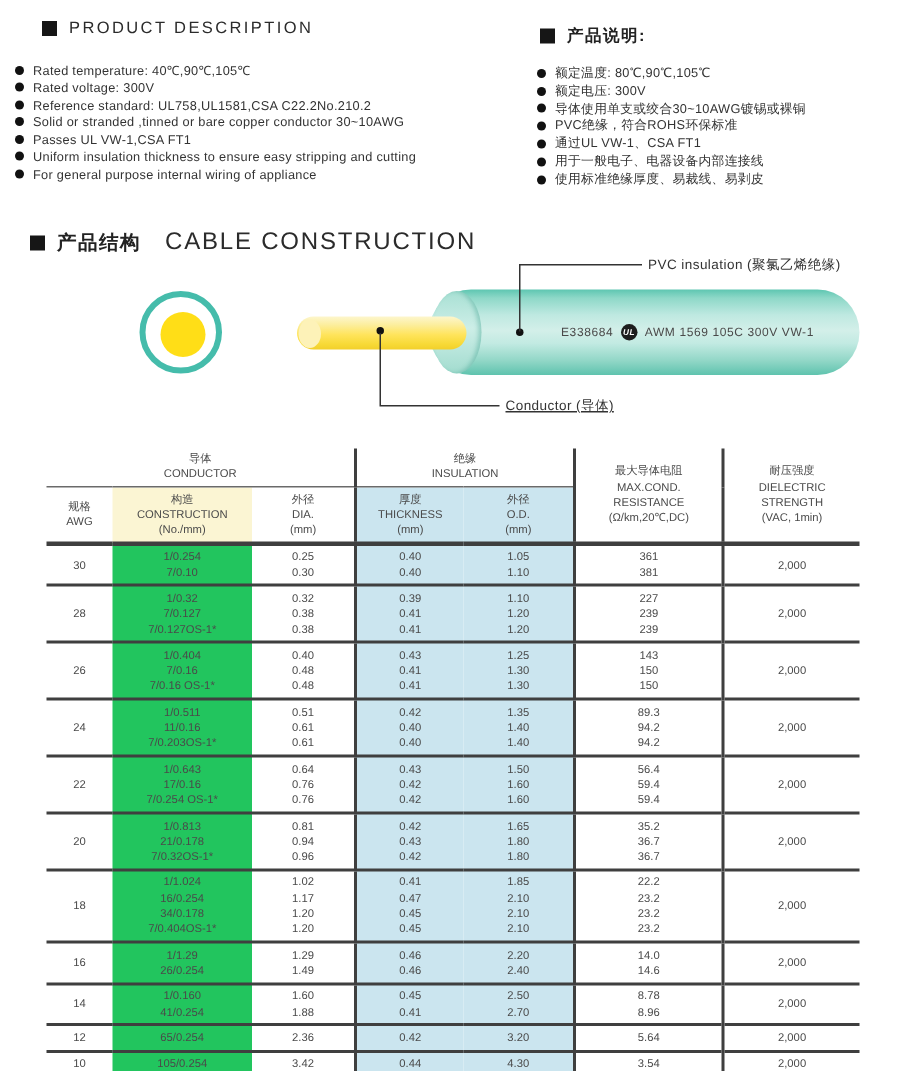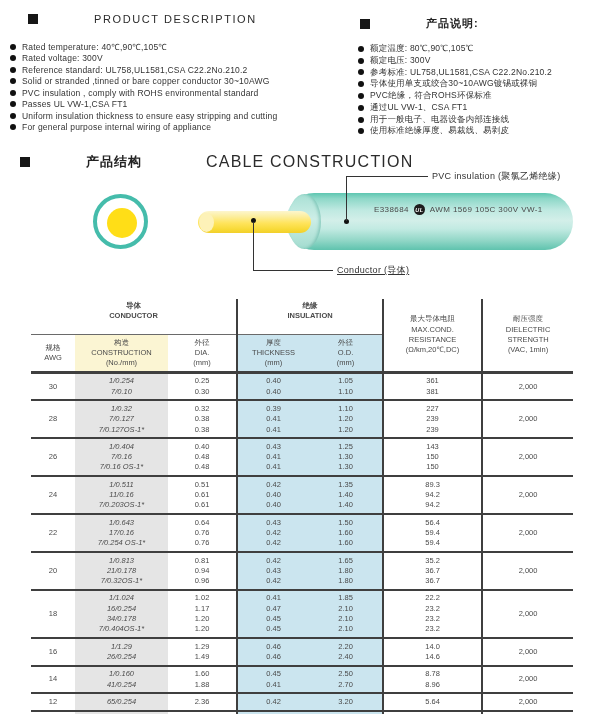--- a/index.html
+++ b/index.html
@@ -2,21 +2,21 @@
 <html><head>
 <meta charset="utf-8">
 <style>
   html,body { margin:0; padding:0; background:#fff; }
   .page {
     position:relative; width:603px; height:714px; overflow:hidden;
     background:#fff; font-family:"Liberation Sans", sans-serif; color:#333;
   }
 
   
-  .sec-title { position:absolute; display:flex; align-items:center; white-space:nowrap;gap:48px; }
+  .sec-title { position:absolute; display:flex; align-items:center; white-space:nowrap; }
   .sq { width:10px; height:10px; background:#161616; margin-right:8px; flex:none; }
   .t-main { font-size:11px; letter-spacing:1.6px; color:#2b2b2b; }
   .t-zh { font-size:11px; font-weight:bold; letter-spacing:1px; color:#222; }
   .t-en2 { font-size:16px; letter-spacing:1.2px; color:#2b2b2b; margin-left:16px; }
 
   
   .bullets { position:absolute; white-space:nowrap; }
   .b-line { display:flex; align-items:center; height:11.5px; }
   .dot { width:6px; height:6px; border-radius:50%; background:#111; margin-right:6px; flex:none; }
   .b-text { font-size:8.5px; letter-spacing:.2px; color:#333; }
@@ -26,44 +26,44 @@
     border:4px solid #45bcab; border-radius:50%; background:#fff; }
   .xsec-core { position:absolute; left:107px; top:208px; width:30px; height:30px; border-radius:50%; background:#ffde17; }
   .cable { position:absolute; left:286px; top:193px; width:287px; height:57px; border-radius:28px/50%;
     background:linear-gradient(180deg,#5ec6b1 0%,#8ed8c8 10%,#bfe9e1 30%,#d3efe9 48%,#c2eae2 63%,#92d7c7 83%,#5fc3ae 100%); }
   .cable-cap { position:absolute; left:288px; top:194px; width:33px; height:55px; border-radius:50%;
     background:linear-gradient(180deg,#a8e0d4,#cdeee7 45%,#a2dccf);
     box-shadow:inset -2px 0 3px rgba(40,150,130,.35); }
   .rod { position:absolute; left:198px; top:211px; width:113px; height:22px; border-radius:11px/50%;
     background:linear-gradient(180deg,#fdf6cd 0%,#fcee9e 25%,#ffe45c 55%,#f7d935 85%,#f2cf2b 100%); }
   .rod-cap { position:absolute; left:199px; top:212.5px; width:15px; height:19px; border-radius:50%; background:#fdf2b8; }
-  .marking { position:absolute; left:374px; top:203px; height:13px; display:flex; align-items:center; gap:5px;
+  .marking { position:absolute; left:374px; top:215px; height:13px; display:flex; align-items:center; gap:5px;
     font-size:8px; letter-spacing:.4px; color:#4a4a4a; white-space:nowrap; }
   .ul-logo { width:11px; height:11px; border-radius:50%; background:#1d1d1d; color:#fff; font-size:5.5px;
     font-weight:bold; font-style:italic; display:flex; align-items:center; justify-content:center; flex:none; }
   .ll { position:absolute; background:#333; }
   .ldot { position:absolute; width:5px; height:5px; border-radius:50%; background:#111; }
   .lbl { position:absolute; font-size:9px; color:#333; letter-spacing:.3px; white-space:nowrap; }
 
   
   .spec { position:absolute; left:31px; top:299px; }
   table { border-collapse:collapse; table-layout:fixed; width:542px; font-size:7.5px; color:#4a4a4a;
     border-bottom:2px solid #3f3f3f; }
   th, td { text-align:center; vertical-align:middle; font-weight:normal; padding:2.5px 0; }
   th div, td div { line-height:10.3px; white-space:nowrap; }
   thead { border-bottom:3px solid #3f3f3f; }
-  thead .grp { padding:2px 0 14px;font-weight:bold; }
+  thead .grp { padding:2px 0 4px; }
   thead .grp div { line-height:9.5px; }
   .ul-b { border-bottom:1px solid #6a6a6a; }
   tbody tr { border-top:2px solid #3f3f3f; }
   tbody tr:first-child { border-top:none; }
   .vl { border-left:2px solid #3f3f3f; }
   .bg-y { background:#fbf5d3; }
   .bg-b { background:#cbe5ef; }
-  td.c-cons { background:#e5e5e5;font-style:italic; }
+  td.c-cons { background:#22c55e; }
   td.c-thk, td.c-od { background:#cbe5ef; }
 </style>
 </head>
 <body>
 
 <div class="page">
 
   <div class="sec-title" style="left:28px; top:13px;">
     <span class="sq"></span>
     <span class="t-main">PRODUCT DESCRIPTION</span>
@@ -83,24 +83,20 @@
       <div class="b-line">
         <span class="dot"></span>
         <span class="b-text">Reference standard: UL758,UL1581,CSA C22.2No.210.2</span>
       </div>
 
       <div class="b-line">
         <span class="dot"></span>
         <span class="b-text">Solid or stranded ,tinned or bare copper conductor 30~10AWG</span>
       </div>
 
-      <div class="b-line">
-        <span class="dot"></span>
-        <span class="b-text">PVC insulation , comply with ROHS environmental standard</span>
-      </div>
 
       <div class="b-line">
         <span class="dot"></span>
         <span class="b-text">Passes UL VW-1,CSA FT1</span>
       </div>
 
       <div class="b-line">
         <span class="dot"></span>
         <span class="b-text">Uniform insulation thickness to ensure easy stripping and cutting</span>
       </div>
@@ -120,24 +116,20 @@
       <div class="b-line" style="height:11.8px">
         <span class="dot"></span>
         <span class="b-text">额定温度: 80℃,90℃,105℃</span>
       </div>
 
       <div class="b-line" style="height:11.8px">
         <span class="dot"></span>
         <span class="b-text">额定电压: 300V</span>
       </div>
 
-      <div class="b-line" style="height:11.8px">
-        <span class="dot"></span>
-        <span class="b-text">参考标准: UL758,UL1581,CSA C22.2No.210.2</span>
-      </div>
 
       <div class="b-line" style="height:11.8px">
         <span class="dot"></span>
         <span class="b-text">导体使用单支或绞合30~10AWG镀锡或裸铜</span>
       </div>
 
       <div class="b-line" style="height:11.8px">
         <span class="dot"></span>
         <span class="b-text">PVC绝缘，符合ROHS环保标准</span>
       </div>

